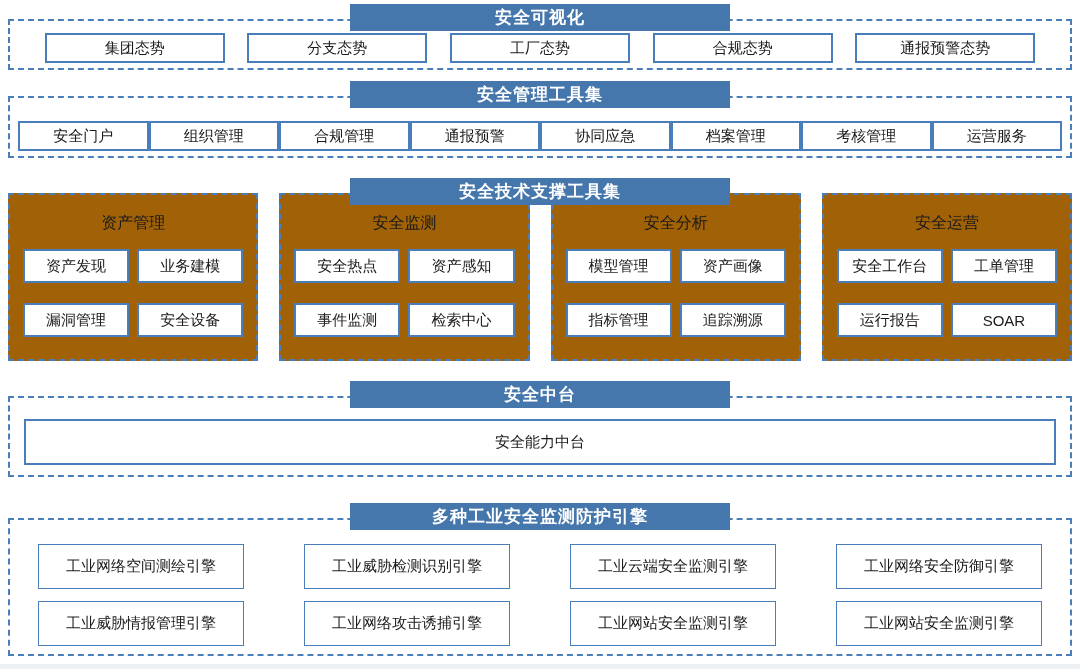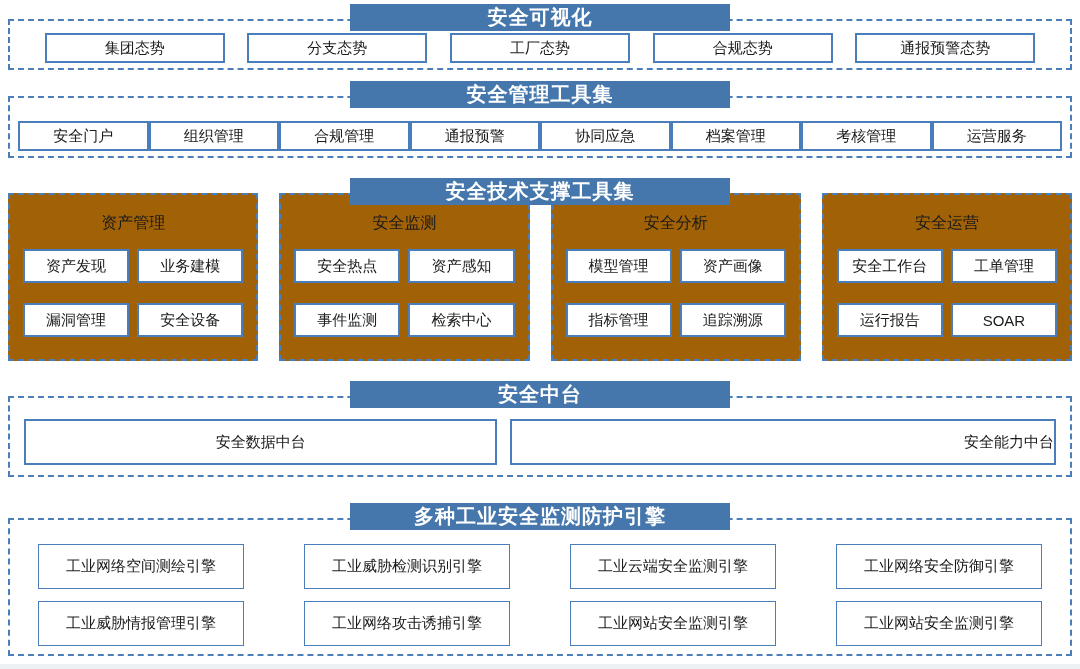--- a/index.html
+++ b/index.html
@@ -8,21 +8,21 @@
     --txt:#1A1A1A;
     --hdr-txt:#FFFFFF;
   }
   *{box-sizing:border-box;margin:0;padding:0;}
   html,body{width:1080px;height:669px;overflow:hidden;background:#fff;
     font-family:"Liberation Sans",sans-serif;color:var(--txt);}
   .canvas{position:relative;width:1080px;height:669px;padding:4px 8px 0;}
 
   
   .hdr{position:relative;z-index:2;width:380px;height:27px;margin:0 auto;
-    background:var(--blue);color:var(--hdr-txt);font-weight:bold;font-size:20px;
+    background:var(--blue);color:var(--hdr-txt);font-weight:bold;font-size:17px;
     line-height:27px;text-align:center;letter-spacing:1px;}
 
   .dash{position:relative;z-index:1;border:2px dashed var(--bblue);margin-top:-12px;background:#fff;}
 
   .box{background:#fff;border:2px solid var(--bblue);display:flex;
     align-items:center;justify-content:center;font-size:15px;text-align:center;}
 
   
   .band-vis .dash{display:flex;justify-content:space-evenly;align-items:flex-end;
     padding:12px 12px 5px;}
@@ -40,21 +40,21 @@
   .group{flex:1;border:2px dashed var(--bblue);background:#a16207;padding:16px 13px 22px;}
   .group-title{text-align:center;font-size:16px;line-height:24px;margin-bottom:14px;}
   .group-grid{display:grid;grid-template-columns:1fr 1fr;gap:20px 8px;}
   .group-grid .box{height:34px;}
 
   
   .band-mid{margin-top:20px;}
   .band-mid .dash{display:flex;gap:13px;padding:21px 14px 10px;}
   .band-mid .box{height:46px;}
   .band-mid .box.b-data{flex:475;}
-  .band-mid .box.b-cap{flex:548;justify-content:flex-end;}
+  .band-mid .box.b-cap{flex:548;}
 
   
   .band-eng{margin-top:26px;}
   .band-eng .dash{display:grid;grid-template-columns:repeat(4,206px);
     justify-content:space-between;row-gap:12px;padding:24px 28px 8px;}
   .band-eng .box{height:45px;border-width:1.5px;}
 
   .bottom-strip{position:absolute;left:0;right:0;bottom:0;height:5px;background:#eef1f4;}
 </style>
 </head>
@@ -217,23 +217,20 @@
             </div>
           </div>
       </div>
 
     </div>
   </section>
 
   <section class="band band-mid">
     <div class="hdr">安全中台</div>
     <div class="dash">
-      <div class="box b-data">
-        <span>安全数据中台</span>
-      </div>
       <div class="box b-cap">
         <span>安全能力中台</span>
       </div>
     </div>
   </section>
 
   <section class="band band-eng">
     <div class="hdr">多种工业安全监测防护引擎</div>
     <div class="dash">
 

